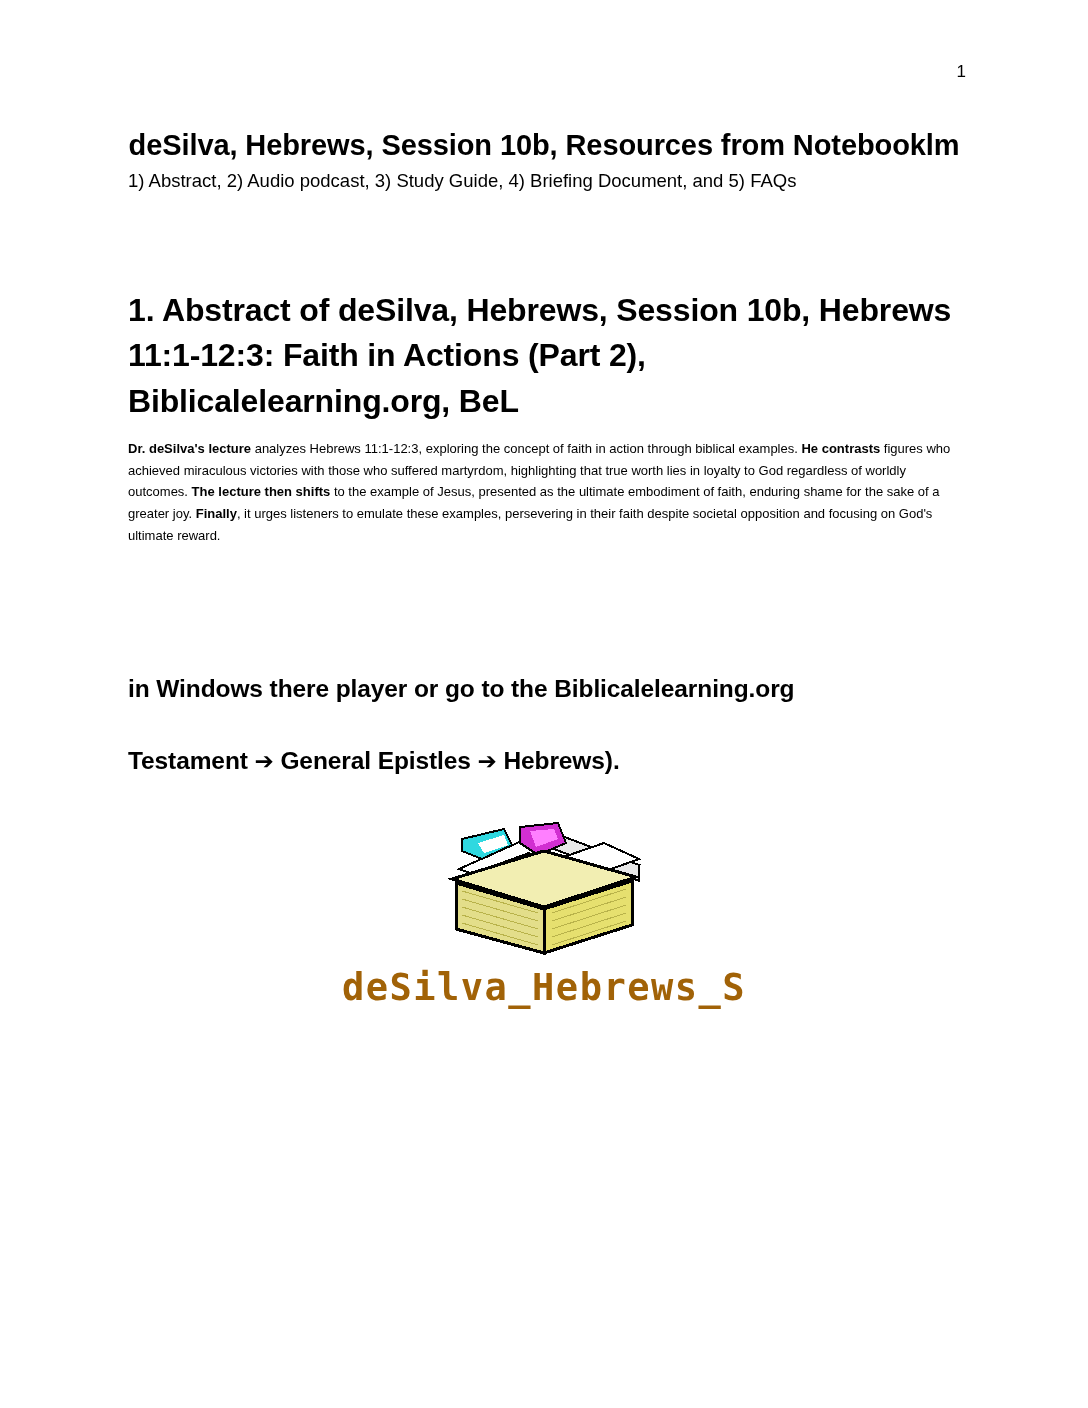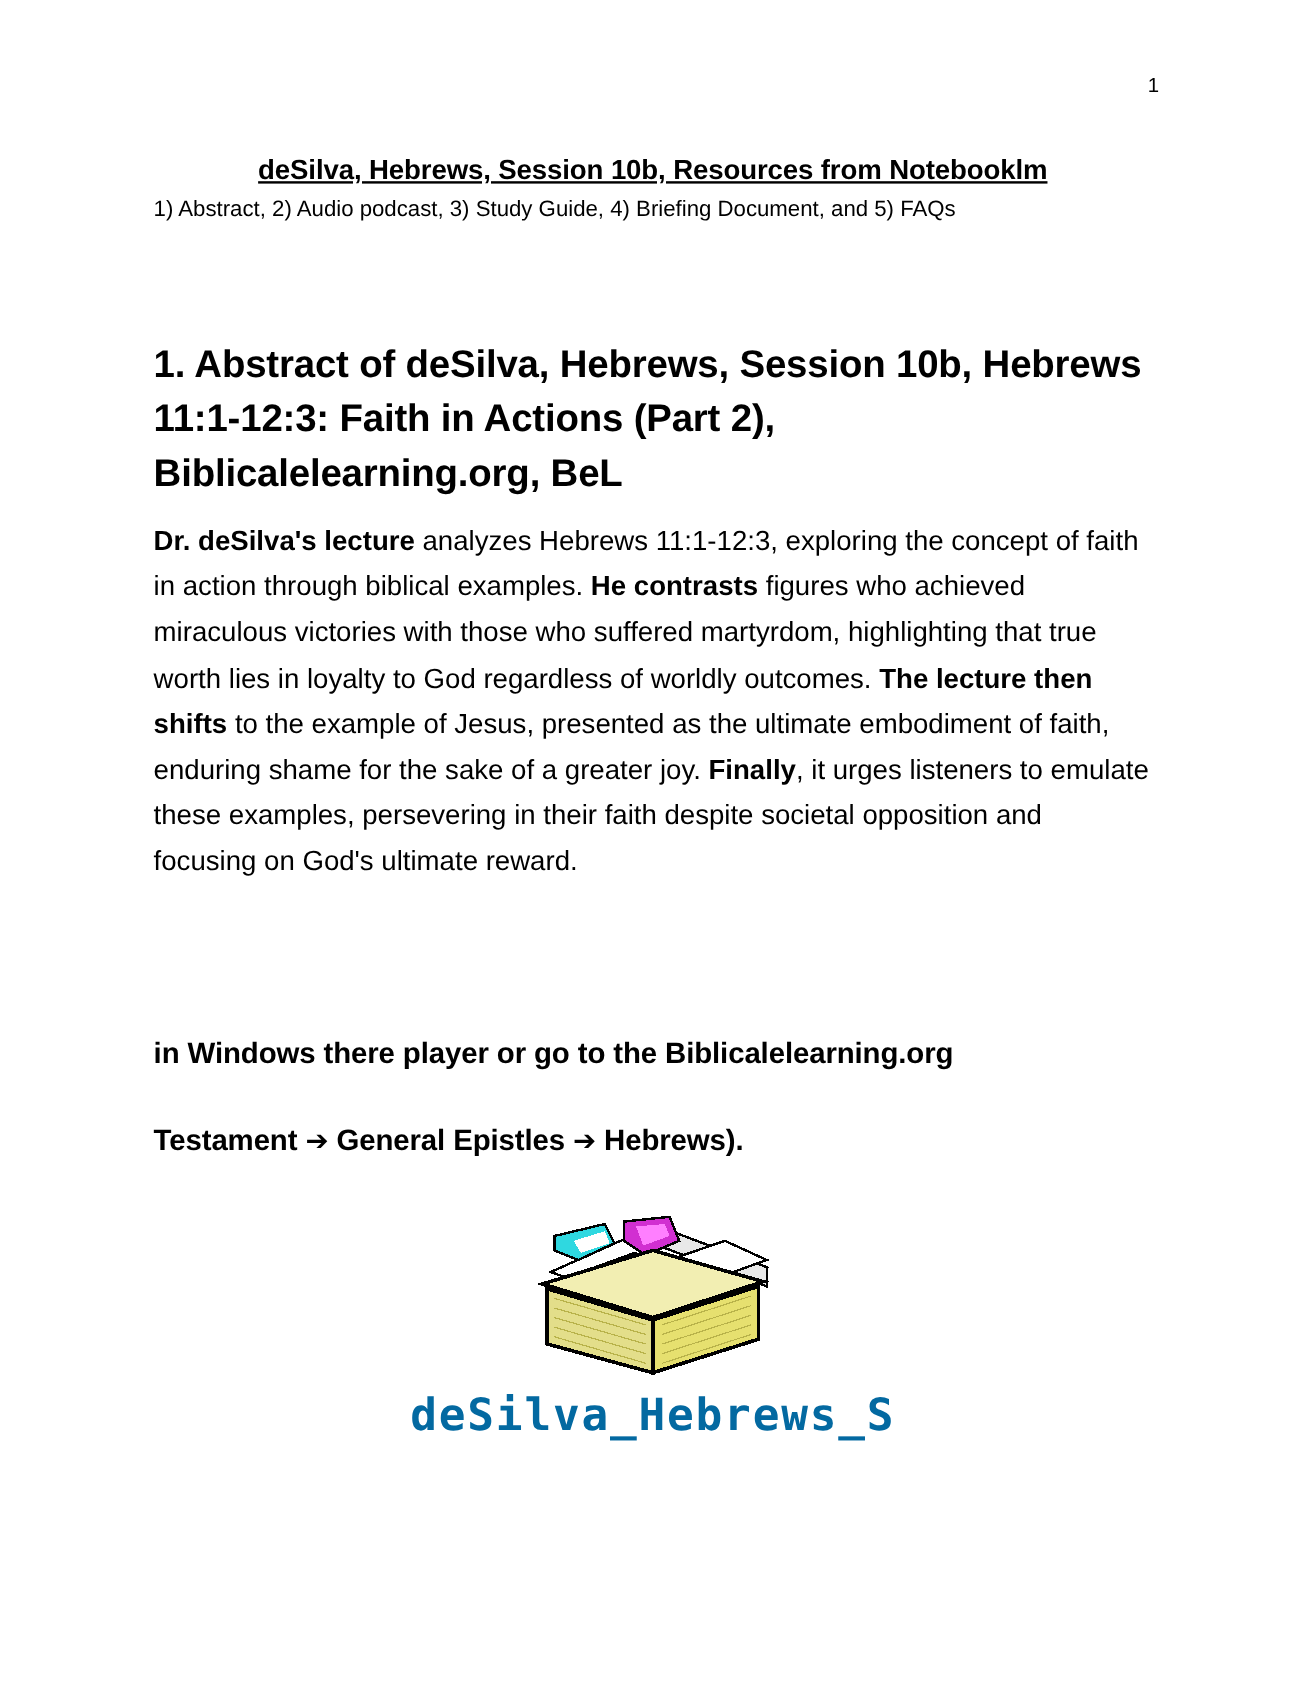--- a/index.html
+++ b/index.html
@@ -31,45 +31,44 @@
     color: #000;
   }
   .content {
     position: absolute;
     left: 128px;
     right: 128px;
     top: 128px;
   }
   .doc-title {
     text-align: center;
-    font-size: 23px;
+    font-size: 29px;
     font-weight: bold;
     letter-spacing: -0.1px;
     margin: 0 0 6px 0;
     line-height: 1.2;
-    text-decoration: underline;
   }
   .doc-subtitle {
     text-align: left;
     font-size: 18.5px;
     font-weight: normal;
     margin: 0;
     line-height: 1.25;
   }
   .section-gap-1 { height: 96px; }
   .section-gap-2 { height: 52px; }
   h2.section-heading {
     font-size: 32px;
     font-weight: bold;
     line-height: 1.42;
     margin: 0 0 14px 0;
     letter-spacing: -0.15px;
   }
   p.body-text {
-    font-size: 23px;
+    font-size: 13px;
     line-height: 1.66;
     margin: 0;
     text-align: left;
   }
   p.body-text b { font-weight: bold; }
   h2.section-heading-2 {
     font-size: 24.5px;
     font-weight: bold;
     line-height: 1.48;
     margin: 0;
@@ -89,21 +88,21 @@
     width: 220px;
     height: 135px;
     position: relative;
   }
   .audio-filename {
     font-family: "DejaVu Sans Mono", monospace;
     font-size: 37px;
     font-weight: bold;
     line-height: 1.18;
     letter-spacing: 1.5px;
-    color: #0369a1;
+    color: #a16207;
     margin-top: 6px;
     word-break: break-all;
   }
 </style>
 </head>
 <body>
 
 <div class="page">
 
   <div class="page-number">1</div>

